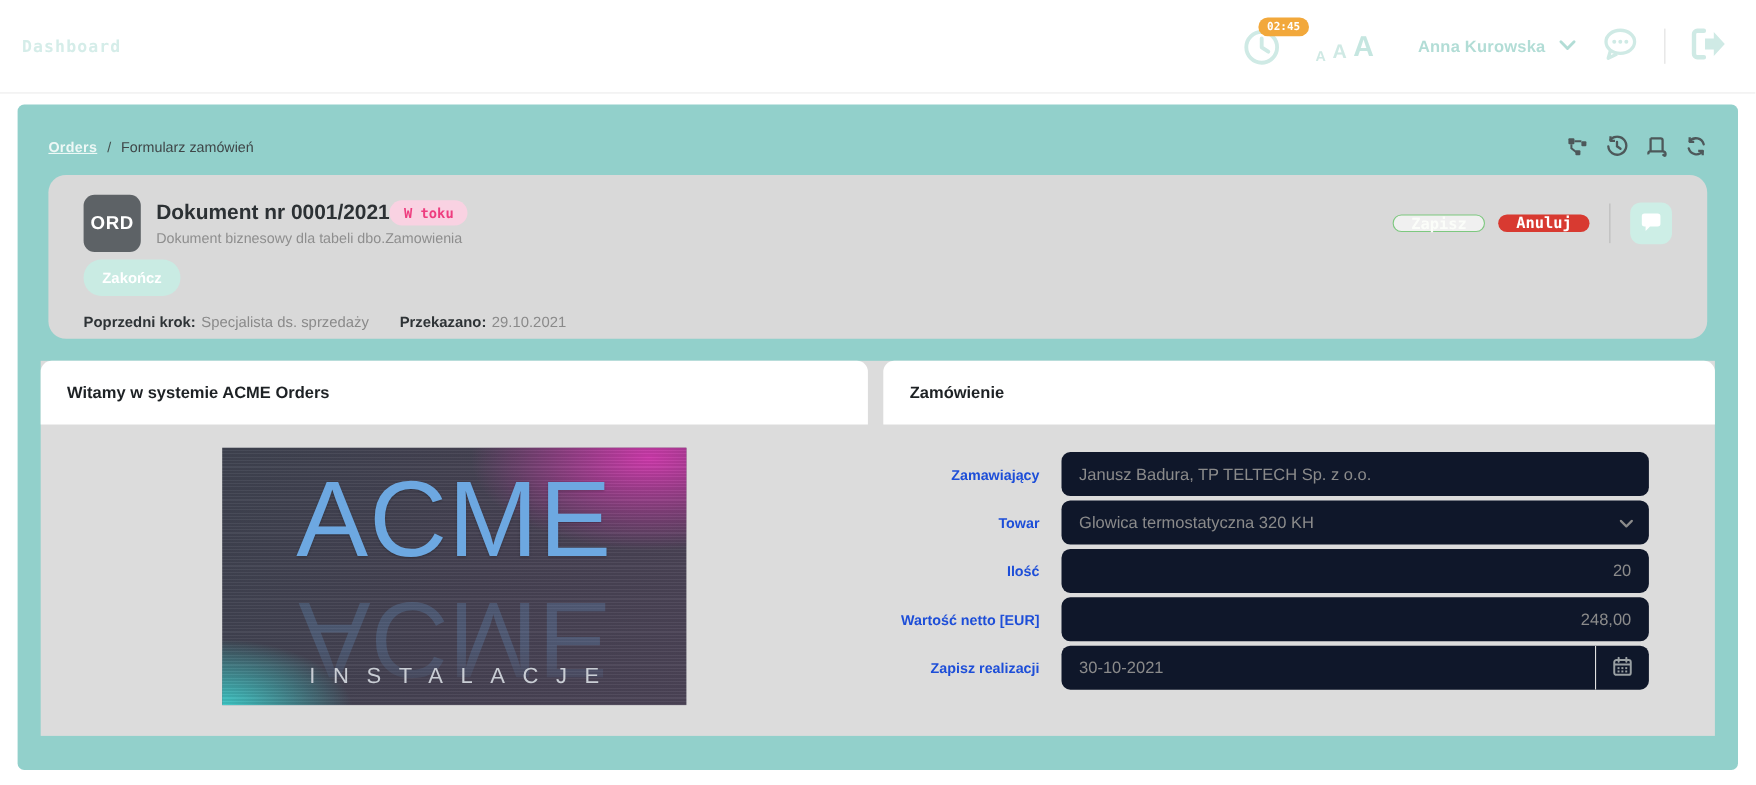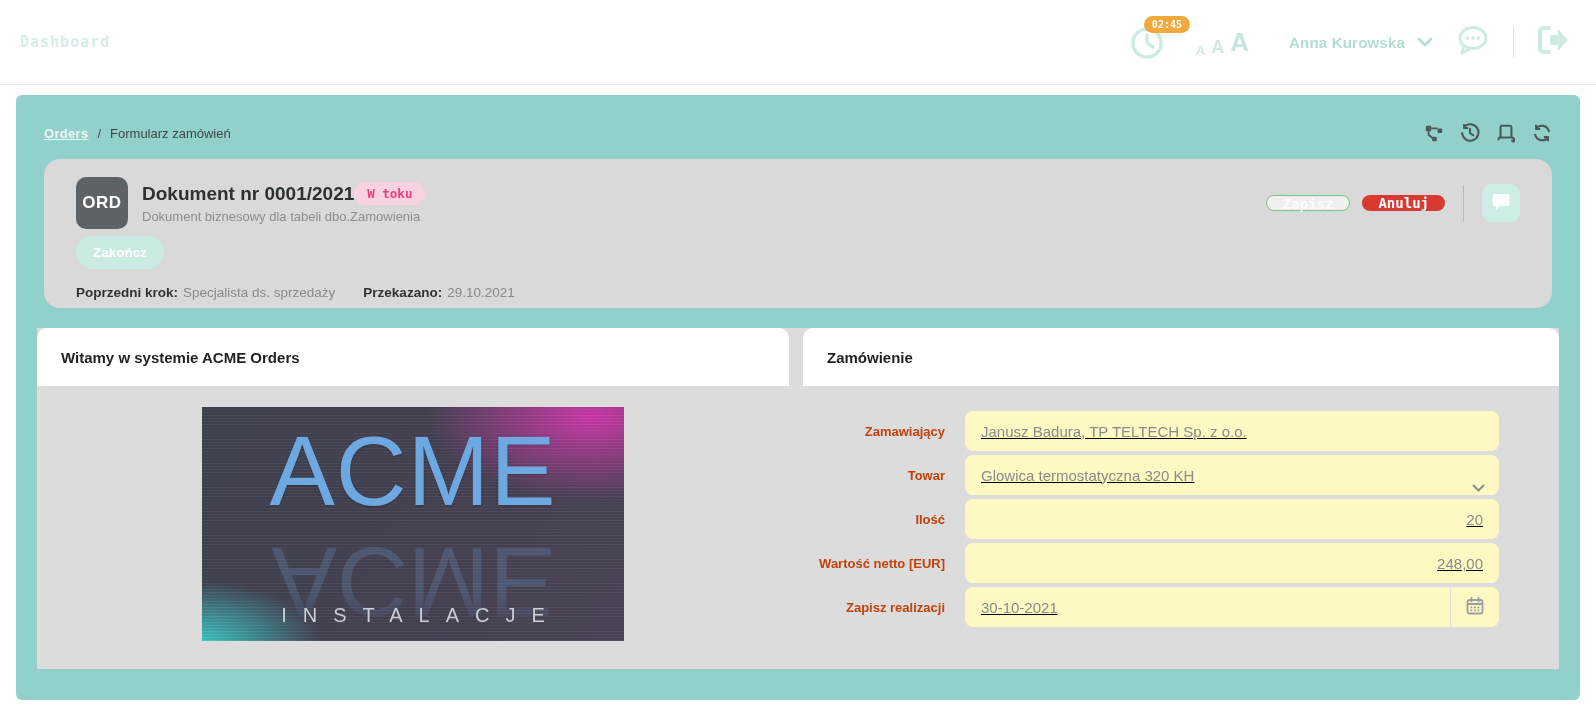--- a/index.html
+++ b/index.html
@@ -62,22 +62,22 @@
       radial-gradient(ellipse 52% 48% at -2% 102%, rgba(61,213,210,1), rgba(61,213,210,0) 58%),
       linear-gradient(118deg, #3f4350, #464253 55%, #4c4457);
   }
   .acme-brand { position:absolute; top:8px; left:0; right:0; text-align:center; font-size:98px; font-weight:normal; color:#6da8e1; letter-spacing:1px; text-shadow:0 1px 2px rgba(0,0,0,0.25); }
   .acme-brand-reflection { position:absolute; top:118px; left:0; right:0; text-align:center; font-size:98px; color:#6da8e1; transform:scaleY(-1); opacity:0.22; -webkit-mask-image:linear-gradient(0deg, rgba(0,0,0,1) 55%, rgba(0,0,0,0)); mask-image:linear-gradient(0deg, rgba(0,0,0,1) 55%, rgba(0,0,0,0)); }
   .acme-sub { position:absolute; bottom:14px; left:0; right:0; text-align:center; font-family:Liberation Sans, sans-serif; font-size:20px; color:#c9cdd4; letter-spacing:16px; text-indent:16px; }
 
   
   .order-form { padding:25px 60px 0 0; }
   .form-row { display:flex; align-items:center; margin-bottom:4px; height:40px; }
-  .form-label { width:142px; text-align:right; font-size:13px; font-weight:bold; color:#c2410c; margin-right:20px; flex:none; }
-  .field-group { flex:1; display:flex; align-items:flex-end; background:#fef9c3; border-radius:8px; height:40px; overflow:hidden; position:relative;text-decoration:underline; }
+  .form-label { width:142px; text-align:right; font-size:13px; font-weight:bold; color:#1d4ed8; margin-right:20px; flex:none; }
+  .field-group { flex:1; display:flex; align-items:center; background:#0f172a; border-radius:8px; height:40px; overflow:hidden; position:relative; }
   .field-input { flex:1; height:40px; background:transparent; border:none; outline:none; font-family:"Liberation Sans", sans-serif; font-size:15px; color:#8b8b8b; padding:0 16px; }
   .field-input.num { text-align:right; }
   .select-chevron { position:absolute; right:14px; color:#8b8b8b; font-size:13px; pointer-events:none; }
   .date-divider { width:1px; height:40px; background:#e0e0e0; }
   .date-btn { width:48px; height:40px; background:transparent; border:none; display:flex; align-items:center; justify-content:center; cursor:pointer; }
 </style>
 </head>
 <body>
 
 <header class="topbar">

